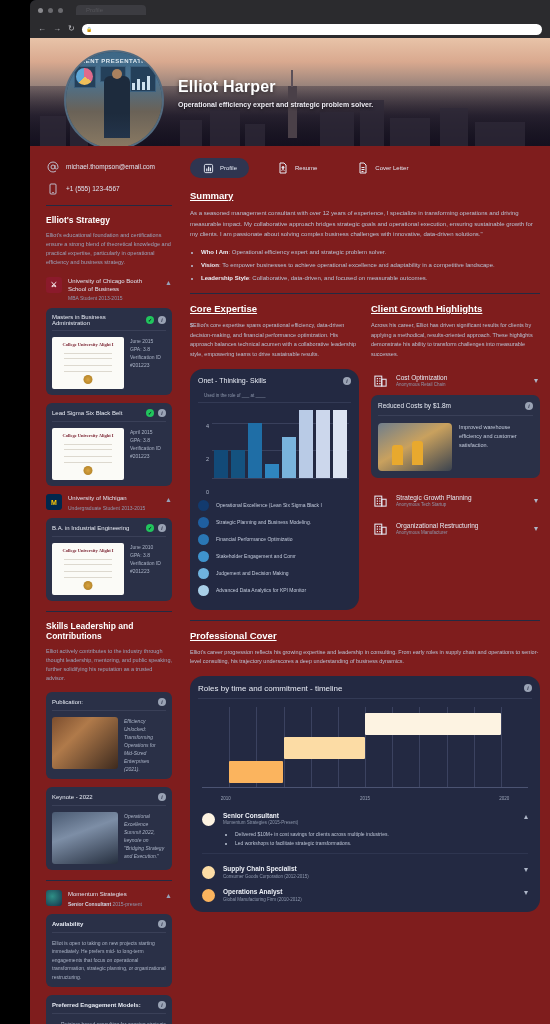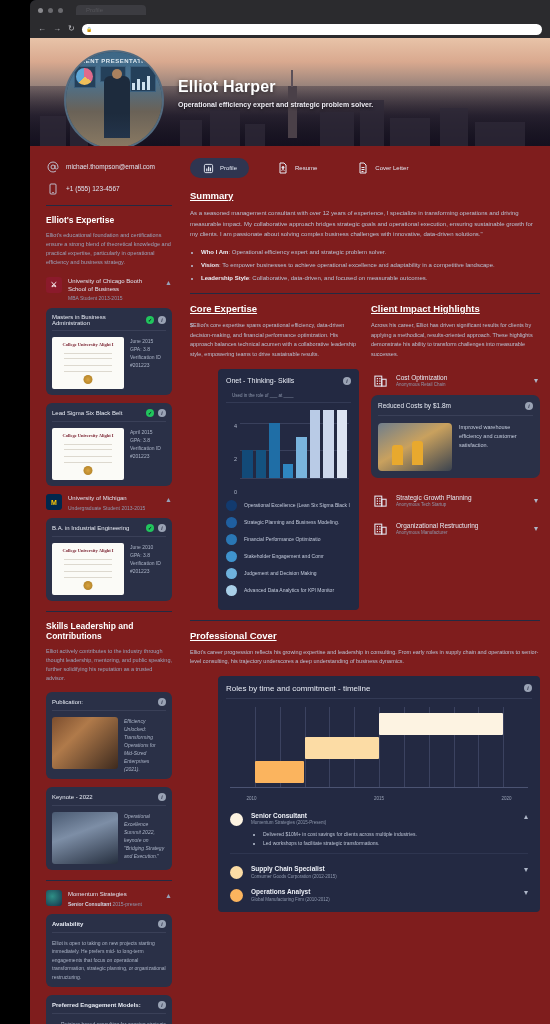--- a/index.html
+++ b/index.html
@@ -212,21 +212,21 @@
 
   .sec-h { font-size: 9.5px; font-weight: bold; color: #fff; margin-bottom: 7px; text-decoration: underline; }
   .sec-p { font-size: 6px; color: #b9c2d4; line-height: 1.75; }
   .sec-ul { margin: 7px 0 0 0; padding-left: 11px; }
   .sec-ul li { font-size: 6px; color: #b9c2d4; line-height: 1.7; margin-bottom: 3px; }
   .sec-ul li b { color: #eaeef6; }
 
   .cols { display: flex; gap: 12px; }
   .col { flex: 1; min-width: 0; }
 
-  .panel { background: #232942; border-radius: 4px; padding: 8px; margin-left: 28px; }
+  .panel { background: #232942; border-radius: 13px; padding: 8px; }
   .panel-head { display: flex; align-items: flex-start; margin-bottom: 5px; }
   .panel-title { flex: 1; font-size: 7px; color: #e7ebf4; }
   .panel-note {
     font-size: 4.5px; color: #8e98ad; padding: 3px 0 4px 6px;
     border-bottom: 1px solid #333a55; margin-bottom: 7px;
   }
 
   
   .bc { position: relative; height: 82px; margin: 0 2px 8px 0; }
   .bc-grid { position: absolute; left: 14px; right: 0; top: 0; bottom: 14px; }
@@ -379,21 +379,21 @@
             <svg width="10" height="12" viewBox="0 0 16 24" fill="none" stroke="currentColor" stroke-width="1.8">
               <rect x="2" y="2" width="12" height="20" rx="2"></rect>
                 <line x1="6.5" y1="19" x2="9.5" y2="19"></line>
             </svg>
           </span>
           <span class="c-txt">+1 (555) 123-4567</span>
         </div>
 
         <div class="divider"></div>
 
-        <div class="side-h">Elliot's Expertise</div>
+        <div class="side-h">Elliot's Strategy</div>
         <div class="side-p">Elliot's educational foundation and certifications ensure a strong blend of theoretical knowledge and practical expertise, particularly in operational efficiency and business strategy.</div>
 
         <div class="org-row">
           <div class="org-logo logo-chicago">⚔</div>
           <div class="org-txt">
             <div class="org-name">University of Chicago Booth School of Business</div>
             <div class="org-sub">
               <span>MBA Student</span>
               <span>2013-2015</span>
             </div>
@@ -653,21 +653,21 @@
                   </div>
                   <div class="lg-row">
                     <span class="lg-dot" style="background:#a9cfe8"></span>
                     <span class="lg-txt">Advanced Data Analytics for KPI Monitor</span>
                   </div>
                 </div>
             </div>
           </div>
 
           <div class="col">
-            <div class="sec-h">Client Impact Highlights</div>
+            <div class="sec-h">Client Growth Highlights</div>
             <div class="sec-p" style="font-size:5.5px;margin-bottom:7px">Across his career, Elliot has driven significant results for clients by applying a methodical, results-oriented approach. These highlights demonstrate his ability to transform challenges into measurable successes.</div>
 
             <div class="imp-row">
               <span class="imp-ico">
                 <svg width="15" height="15" viewBox="0 0 24 24" fill="none" stroke="currentColor" stroke-width="1.7">
                   <rect x="3" y="5" width="11" height="16"></rect>
                     <rect x="14" y="10" width="7" height="11"></rect>
                   <line x1="6" y1="9" x2="8" y2="9"></line>
                     <line x1="10" y1="9" x2="12" y2="9"></line>
                   <line x1="6" y1="13" x2="8" y2="13"></line>

